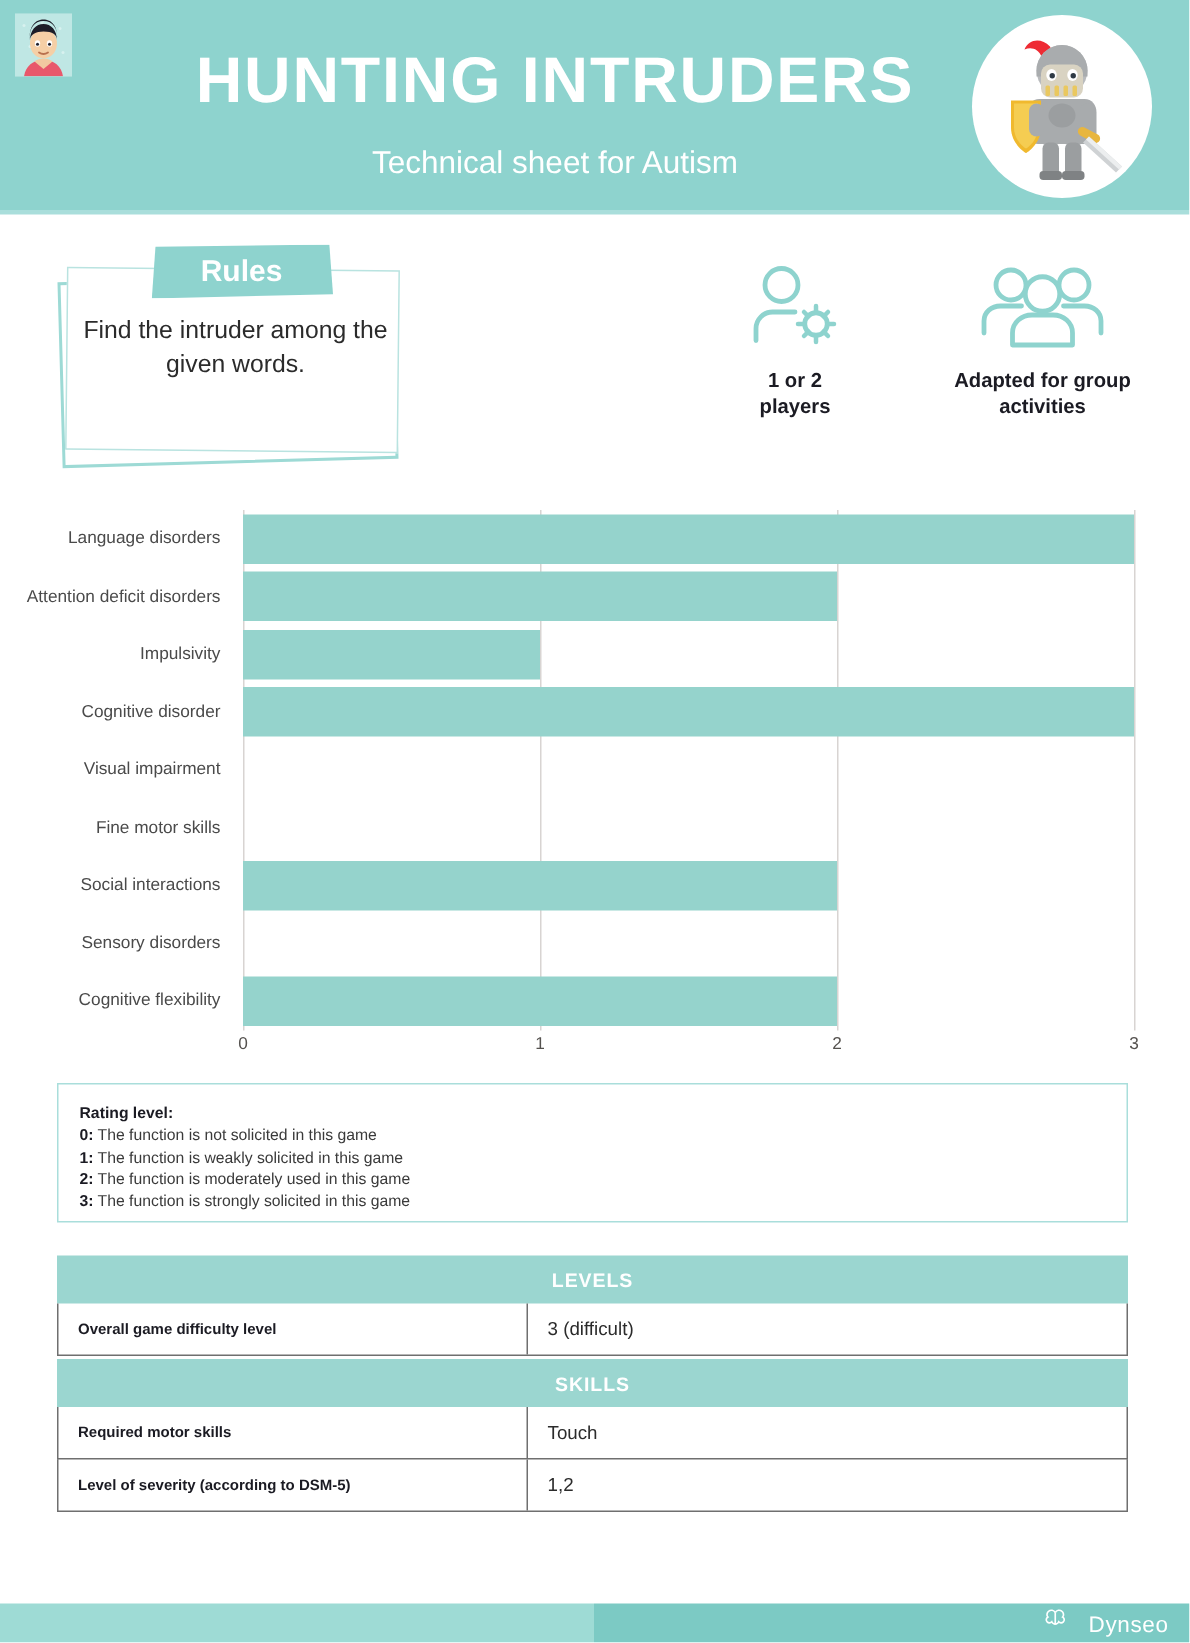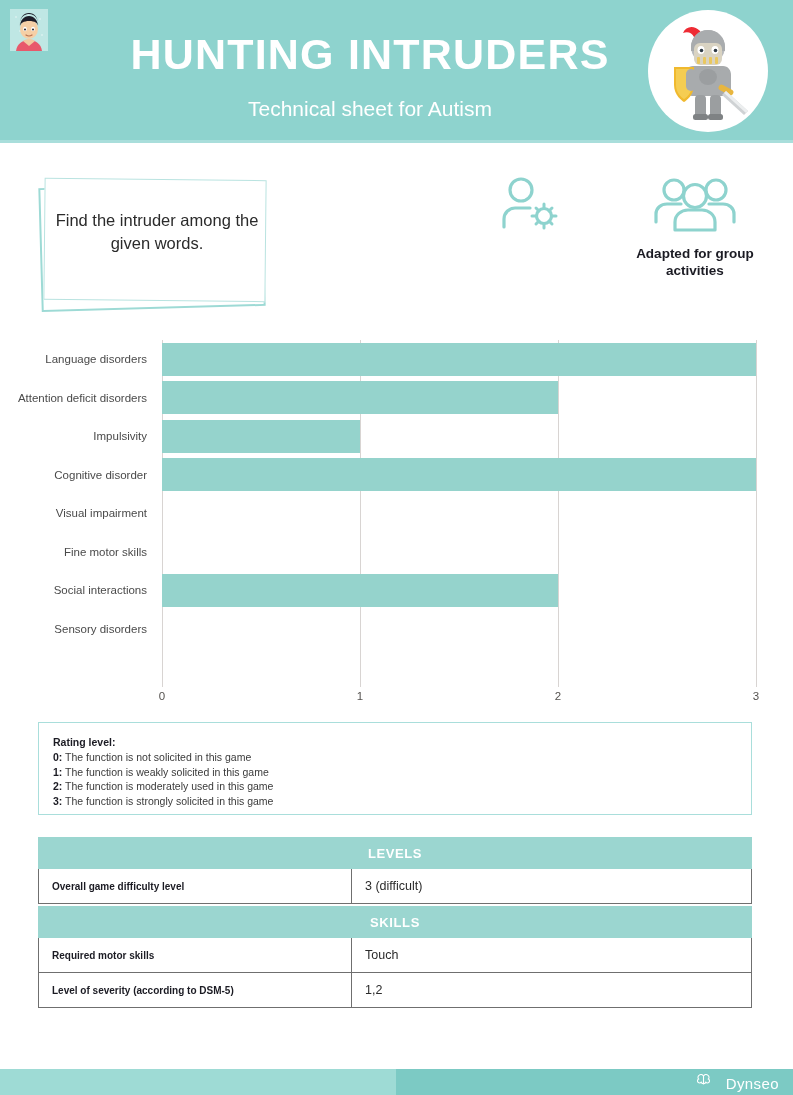--- a/index.html
+++ b/index.html
@@ -215,20 +215,21 @@
         <path d="M66 72l22 20-4 4-22-20z" fill="#cfd2d4"></path>
         <path d="M66 72l22 20-2 2-22-20z" fill="#eceeef"></path>
       </svg>
     </div>
   </div>
   <div class="header-rule"></div>
 
   <div class="rules-wrap">
     <div class="rules-frame-back"></div>
     <div class="rules-frame"></div>
+    <div class="rules-banner">Rules</div>
     <div class="rules-text">Find the intruder among the given words.</div>
   </div>
 
   <div class="features">
 
 
     <div class="feature" id="feat-1">
       <div class="ficon">
         <svg width="68" height="62" viewBox="0 0 68 62" fill="none" stroke="#8ED3CE" stroke-width="3.2" stroke-linecap="round" stroke-linejoin="round">
           <circle cx="25" cy="16" r="11"></circle>
@@ -239,20 +240,21 @@
               <line x1="48" y1="50" x2="48" y2="54"></line>
             <line x1="36" y1="42" x2="40" y2="42"></line>
               <line x1="56" y1="42" x2="60" y2="42"></line>
             <line x1="40" y1="34" x2="43" y2="37"></line>
               <line x1="53" y1="47" x2="56" y2="50"></line>
             <line x1="56" y1="34" x2="53" y2="37"></line>
               <line x1="43" y1="47" x2="40" y2="50"></line>
           </g>
         </svg>
       </div>
+      <div class="flabel">1 or 2<br>players</div>
     </div>
 
     <div class="feature" id="feat-2">
       <div class="ficon">
         <svg width="90" height="62" viewBox="0 0 90 62" fill="none" stroke="#8ED3CE" stroke-width="3.2" stroke-linecap="round" stroke-linejoin="round">
           <circle cx="24" cy="16" r="10"></circle>
           <circle cx="66" cy="16" r="10"></circle>
           <path d="M6 48v-8c0-6 5-10 11-10h14"></path>
           <path d="M84 48v-8c0-6-5-10-11-10H59"></path>
           <circle cx="45" cy="22" r="11.5" fill="#ffffff"></circle>
@@ -306,20 +308,26 @@
         </div>
         <div class="crow">
           <div class="clabel">Social interactions</div>
           <div class="ctrack">
             <div class="cbar" style="width: 396px; background: rgb(149, 211, 204);"></div>
           </div>
         </div>
         <div class="crow">
           <div class="clabel">Sensory disorders</div>
           <div class="ctrack"></div>
+        </div>
+        <div class="crow">
+          <div class="clabel">Cognitive flexibility</div>
+          <div class="ctrack">
+            <div class="cbar" style="width: 396px; background: rgb(149, 211, 204);"></div>
+          </div>
         </div>
       </div>
     <div class="axis">
         <span class="tick" style="left: 0px;">0</span>
         <span class="tick" style="left: 198px;">1</span>
         <span class="tick" style="left: 396px;">2</span>
         <span class="tick" style="left: 594px;">3</span>
       </div>
   </div>
 

